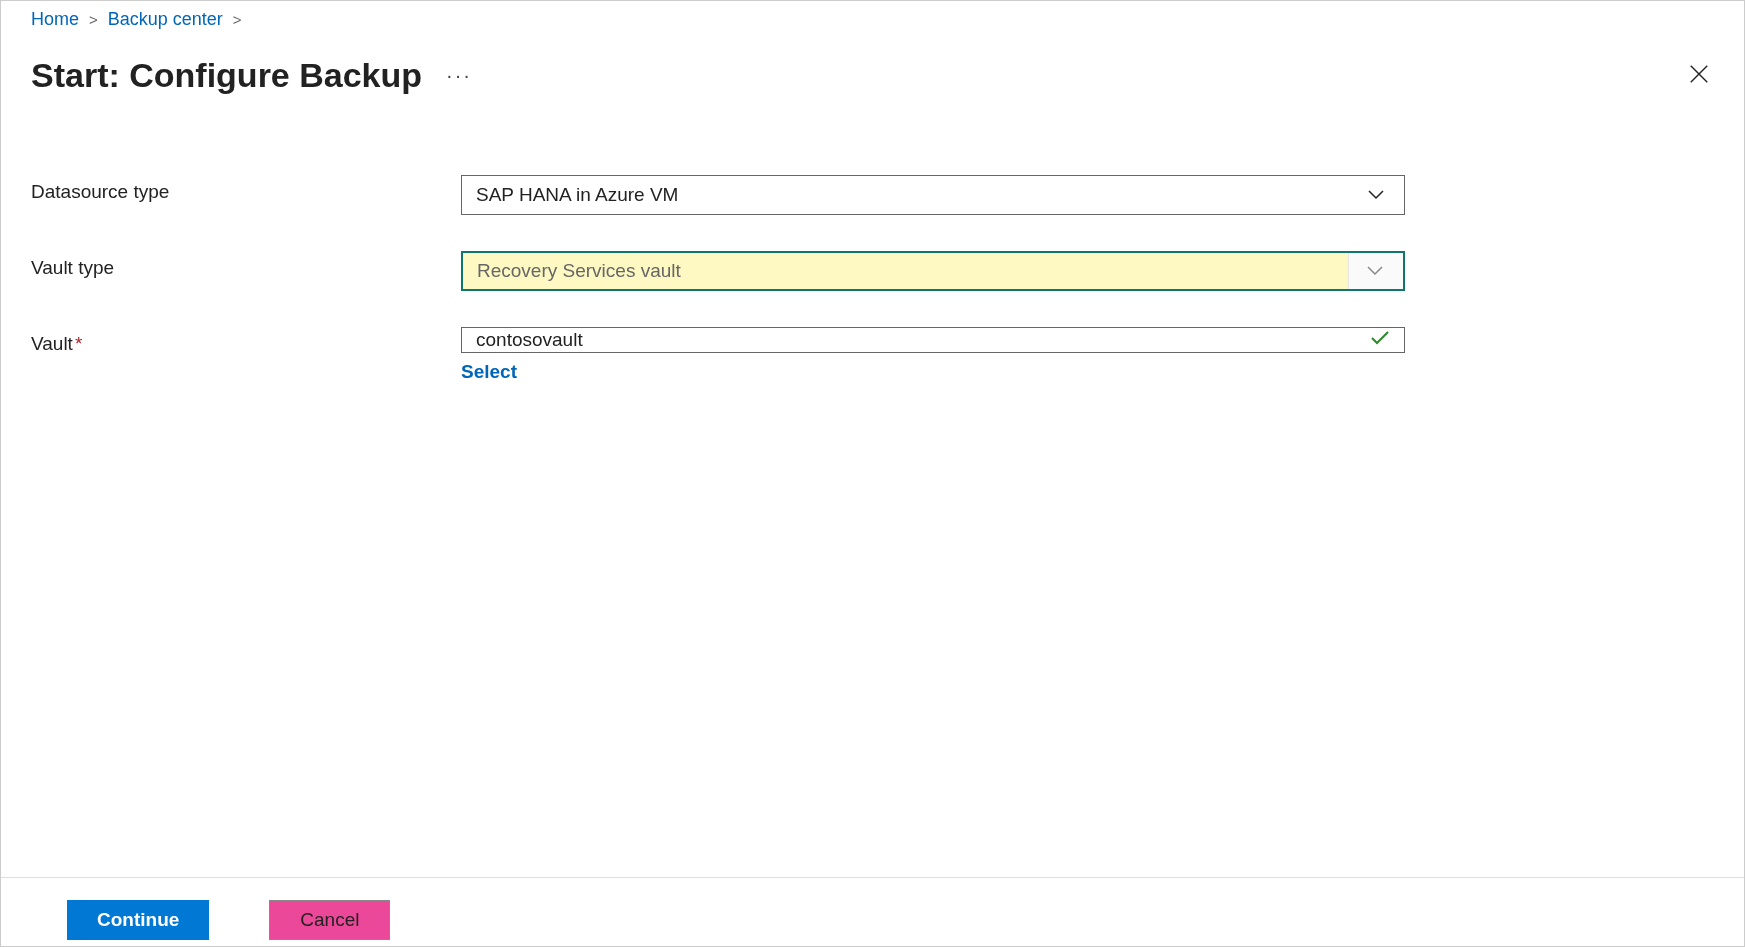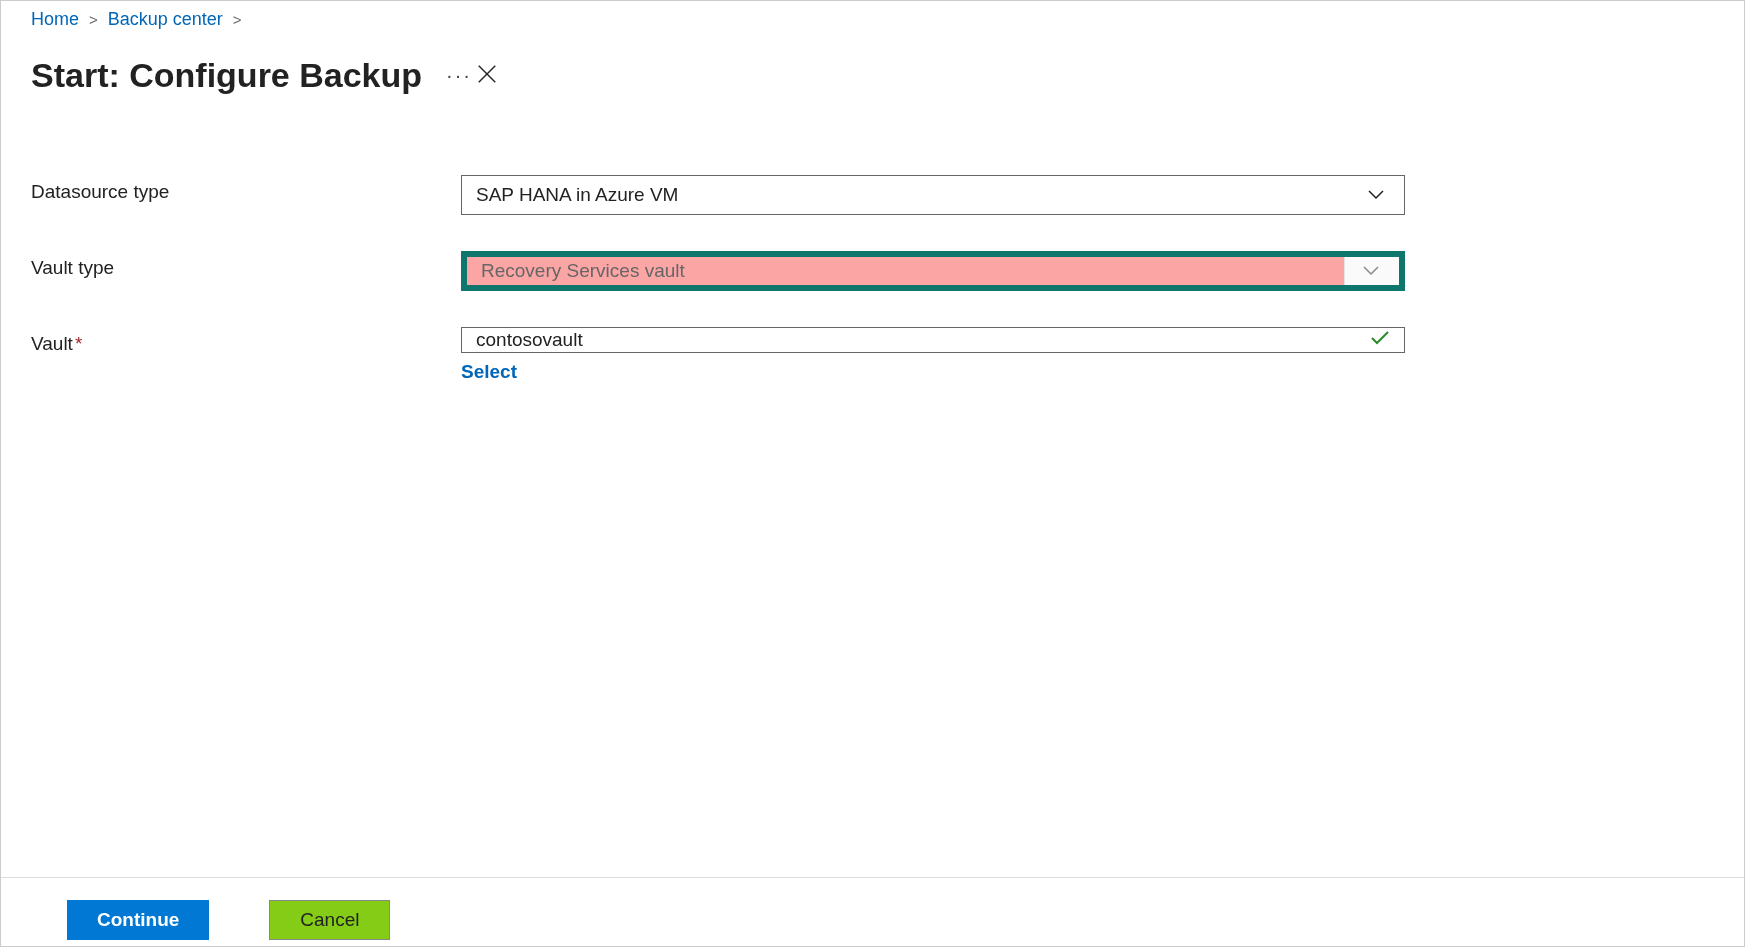--- a/index.html
+++ b/index.html
@@ -34,20 +34,21 @@
       text-decoration: none;
       cursor: pointer;
     }
     .breadcrumb .chevron {
       color: #666;
       font-size: 15px;
     }
     .title-row {
       display: flex;
       align-items: center;
+      justify-content: space-between;
       margin-bottom: 80px;
     }
     .title-left {
       display: flex;
       align-items: center;
       gap: 24px;
     }
     .page-title {
       font-size: 34px;
       font-weight: 600;
@@ -93,22 +94,22 @@
       width: 100%;
       display: flex;
       align-items: center;
       border: 1px solid #666;
       height: 40px;
       padding: 0 14px;
       background: #fff;
       cursor: pointer;
     }
     .select-box.disabled {
-      background: #fca5a5;
-      border: 6px solid #0f766e;
+      background: #fef9c3;
+      border: 2px solid #0f766e;
       color: #555;
       cursor: default;
     }
     .select-text {
       flex: 1;
       font-size: 19px;
       color: #222;
     }
     .select-box.disabled .select-text {
       color: #666;
@@ -180,21 +181,21 @@
       border: none;
       cursor: pointer;
       margin-left: 36px;
     }
     .btn-primary {
       background: #0078d4;
       color: #fff;
       font-weight: 600;
     }
     .btn-secondary {
-      background: #84cc16;
+      background: #ec4899;
       color: #222;
       border: 1px solid #888;
     }
   </style>
 </head>
 <body>
 
 <div class="content-area">
   <nav class="breadcrumb">
     <a>Home</a>

